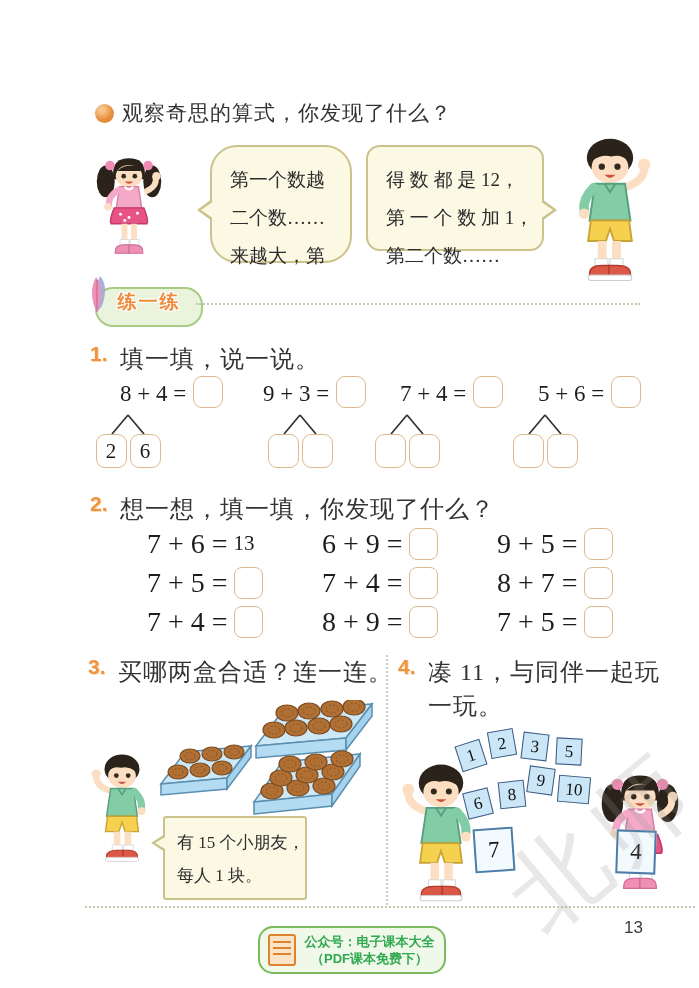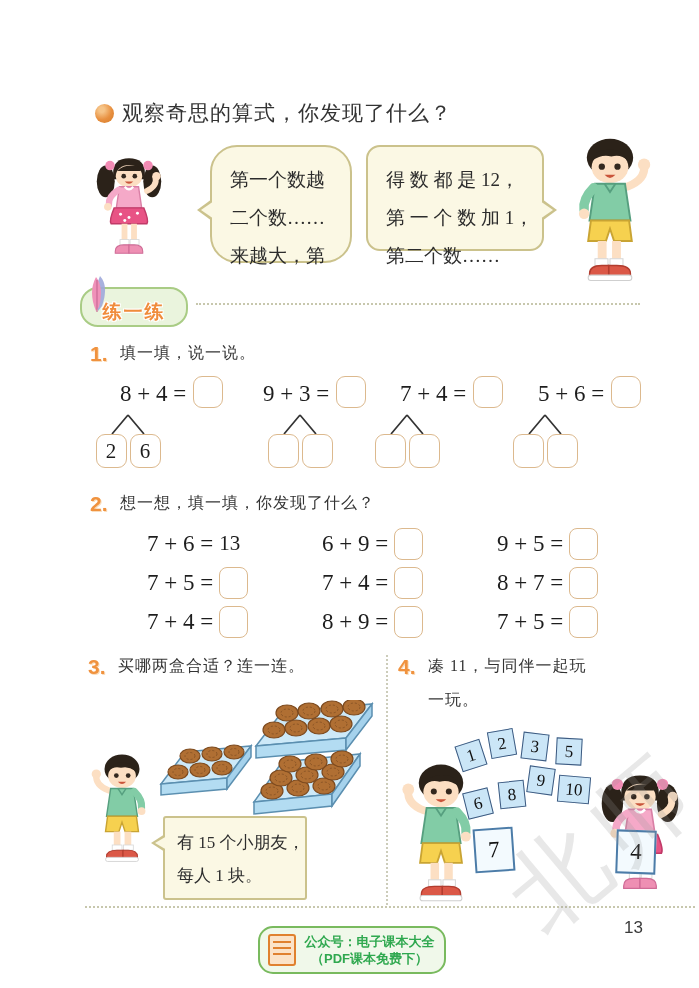--- a/index.html
+++ b/index.html
@@ -14,48 +14,48 @@
   .bubble{position:absolute;background:#fbf8e4;border:2px solid #cbc28c;border-radius:14px;
           padding:14px 14px 10px 18px;box-sizing:border-box;}
   .bubble .bl{display:block;font-size:19px;line-height:38px;white-space:nowrap;color:#2c2c2c;}
   .tail{position:absolute;width:0;height:0;}
   .tail-left-outer{left:-15px;top:52px;border-top:11px solid transparent;border-bottom:11px solid transparent;border-right:15px solid #cbc28c;}
   .tail-left-inner{left:-11px;top:54px;border-top:9px solid transparent;border-bottom:9px solid transparent;border-right:13px solid #fbf8e4;}
   .tail-right-outer{right:-15px;top:52px;border-top:11px solid transparent;border-bottom:11px solid transparent;border-left:15px solid #cbc28c;}
   .tail-right-inner{right:-11px;top:54px;border-top:9px solid transparent;border-bottom:9px solid transparent;border-left:13px solid #fbf8e4;}
 
   
-  .practice-badge{position:absolute;left:80px;top:287px;width:104px;height:36px;background:#eaf4dd;
-                  border:2px solid #a9cc85;border-radius:18px;display:flex;align-items:flex-end;justify-content:center;}
+  .practice-badge{position:absolute;left:95px;top:287px;width:104px;height:36px;background:#eaf4dd;
+                  border:2px solid #a9cc85;border-radius:18px;display:flex;align-items:flex-start;justify-content:center;}
   .practice-badge span{font-size:19px;font-weight:bold;color:#f08c3c;letter-spacing:2px;
     text-shadow:-1px -1px 0 #fff,1px -1px 0 #fff,-1px 1px 0 #fff,1px 1px 0 #fff;}
   .feather{position:absolute;left:84px;top:274px;z-index:3;}
   .dotline-h{position:absolute;border-top:2px dotted #c7c7ad;}
   .dotline-v{position:absolute;border-left:2px dotted #ccccba;}
 
   
   .exnum{position:absolute;font-family:"Liberation Sans","DejaVu Sans",sans-serif;
          font-size:21px;font-weight:bold;color:#f0923e;text-shadow:1px 1px 0 #f9ddbd;}
-  .extitle{position:absolute;font-size:16px;letter-spacing:1px;color:#333;}
+  .extitle{position:absolute;font-size:24px;letter-spacing:1px;color:#333;}
 
   
   .prob{position:absolute;}
   .eqrow{font-size:23px;white-space:nowrap;color:#1d1d1d;}
   .ansbox{display:inline-block;width:28px;height:30px;border:1.7px solid #dcb98e;border-radius:9px;
           background:#fff;vertical-align:-7px;margin-left:7px;}
   .split{position:absolute;width:66px;display:flex;flex-direction:column;align-items:center;}
   .pair{display:flex;gap:3px;}
   .pbox{width:29px;height:32px;border:1.7px solid #dcb98e;border-radius:9px;background:#fff;
         font-size:21px;display:flex;align-items:center;justify-content:center;color:#1d1d1d;}
 
   
   .ex2-grid{position:absolute;left:147px;top:524px;display:grid;grid-template-columns:175px 175px 150px;
             grid-auto-rows:39px;}
   .ex2-cell{display:flex;align-items:center;}
-  .ex2-cell .lhs{font-size:23px;white-space:nowrap;color:#1d1d1d;}
+  .ex2-cell .lhs{font-size:28px;white-space:nowrap;color:#1d1d1d;}
   .box2{display:inline-block;width:27px;height:30px;border:1.7px solid #dcb98e;border-radius:8px;
         background:#fff;margin-left:6px;}
   .ans2{font-size:21px;margin-left:6px;color:#1d1d1d;}
 
   
   .tray{position:absolute;}
   .ex3-bubble{position:absolute;left:163px;top:816px;width:144px;height:84px;background:#fbf8e4;
               border:2px solid #cbc28c;border-radius:3px;padding:8px 10px 6px 12px;box-sizing:border-box;}
   .ex3-bubble .bl{display:block;font-size:17px;line-height:33px;white-space:nowrap;}
   .ex3-tail-outer{left:-14px;top:16px;border-top:9px solid transparent;border-bottom:9px solid transparent;border-right:14px solid #cbc28c;}

